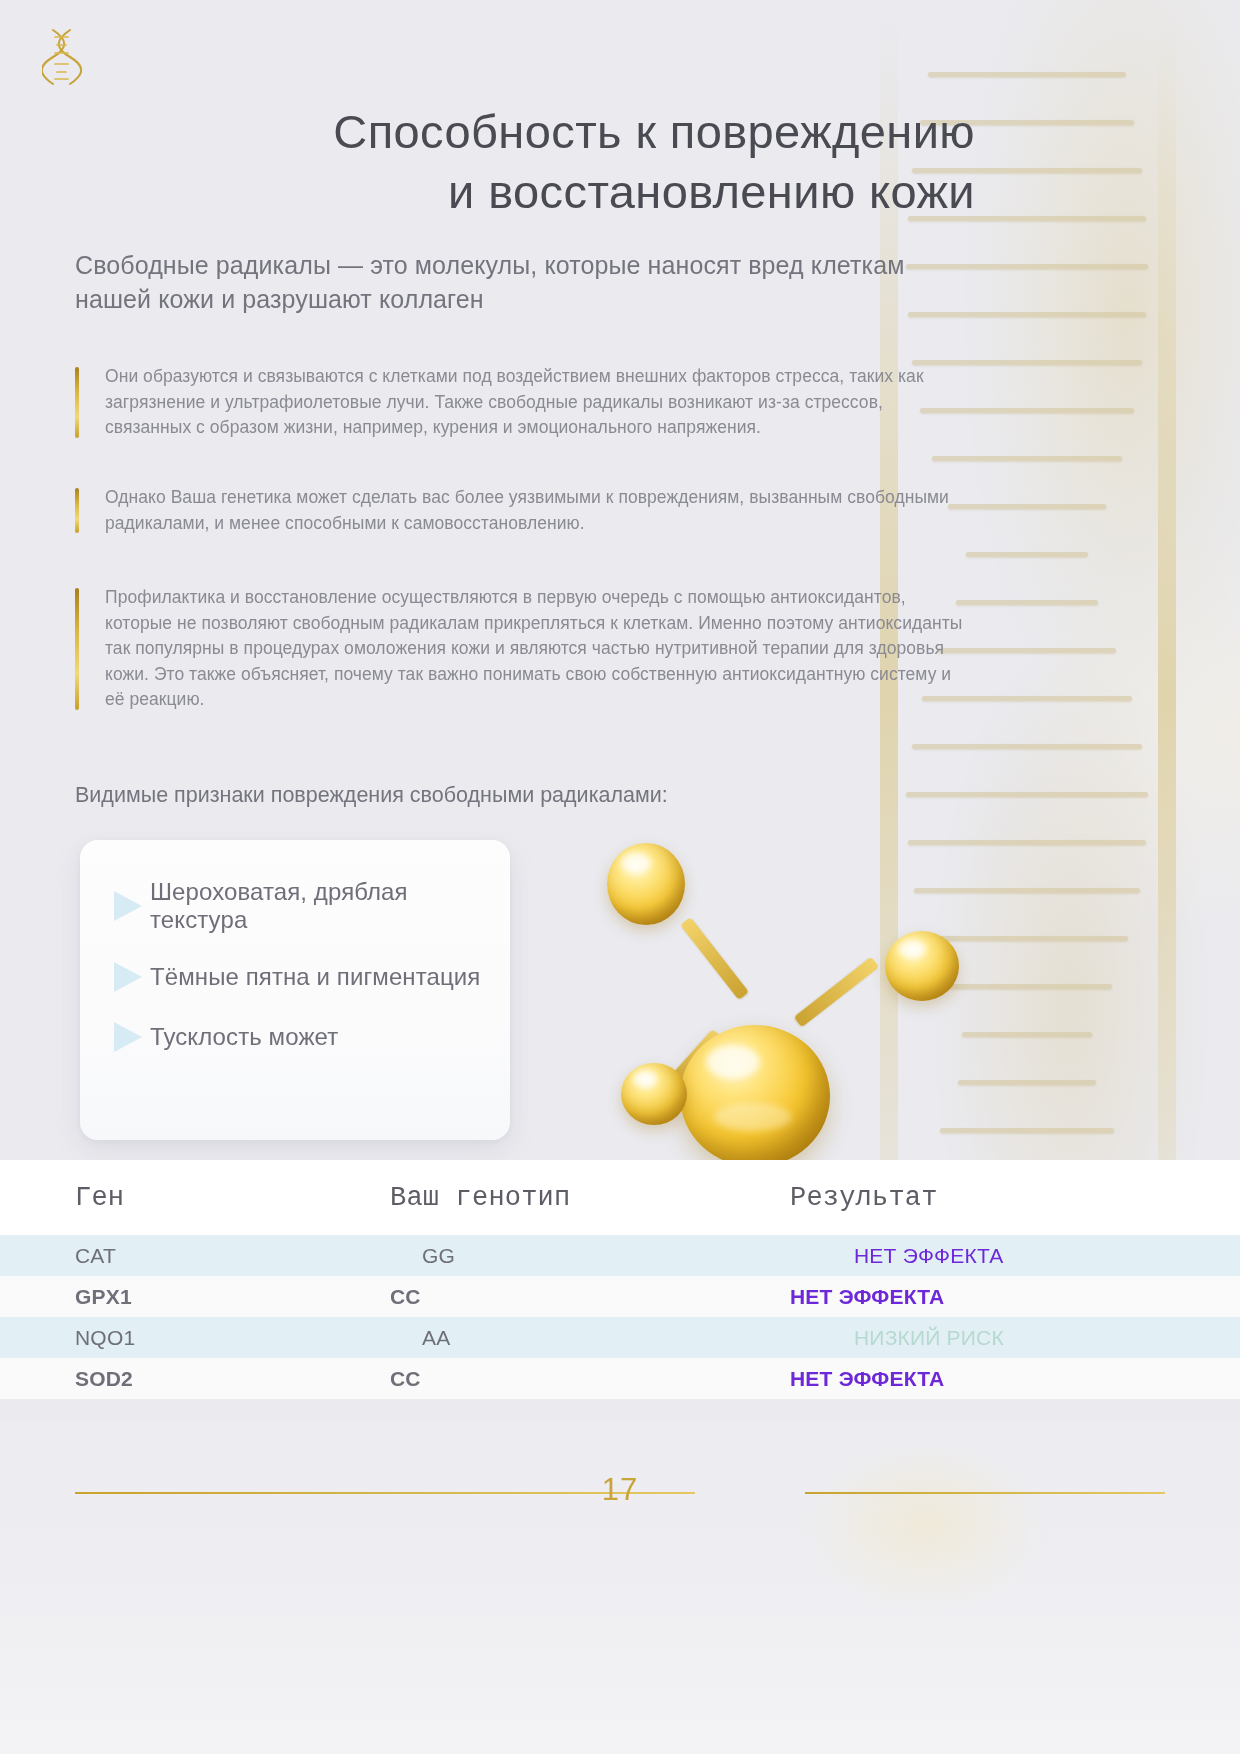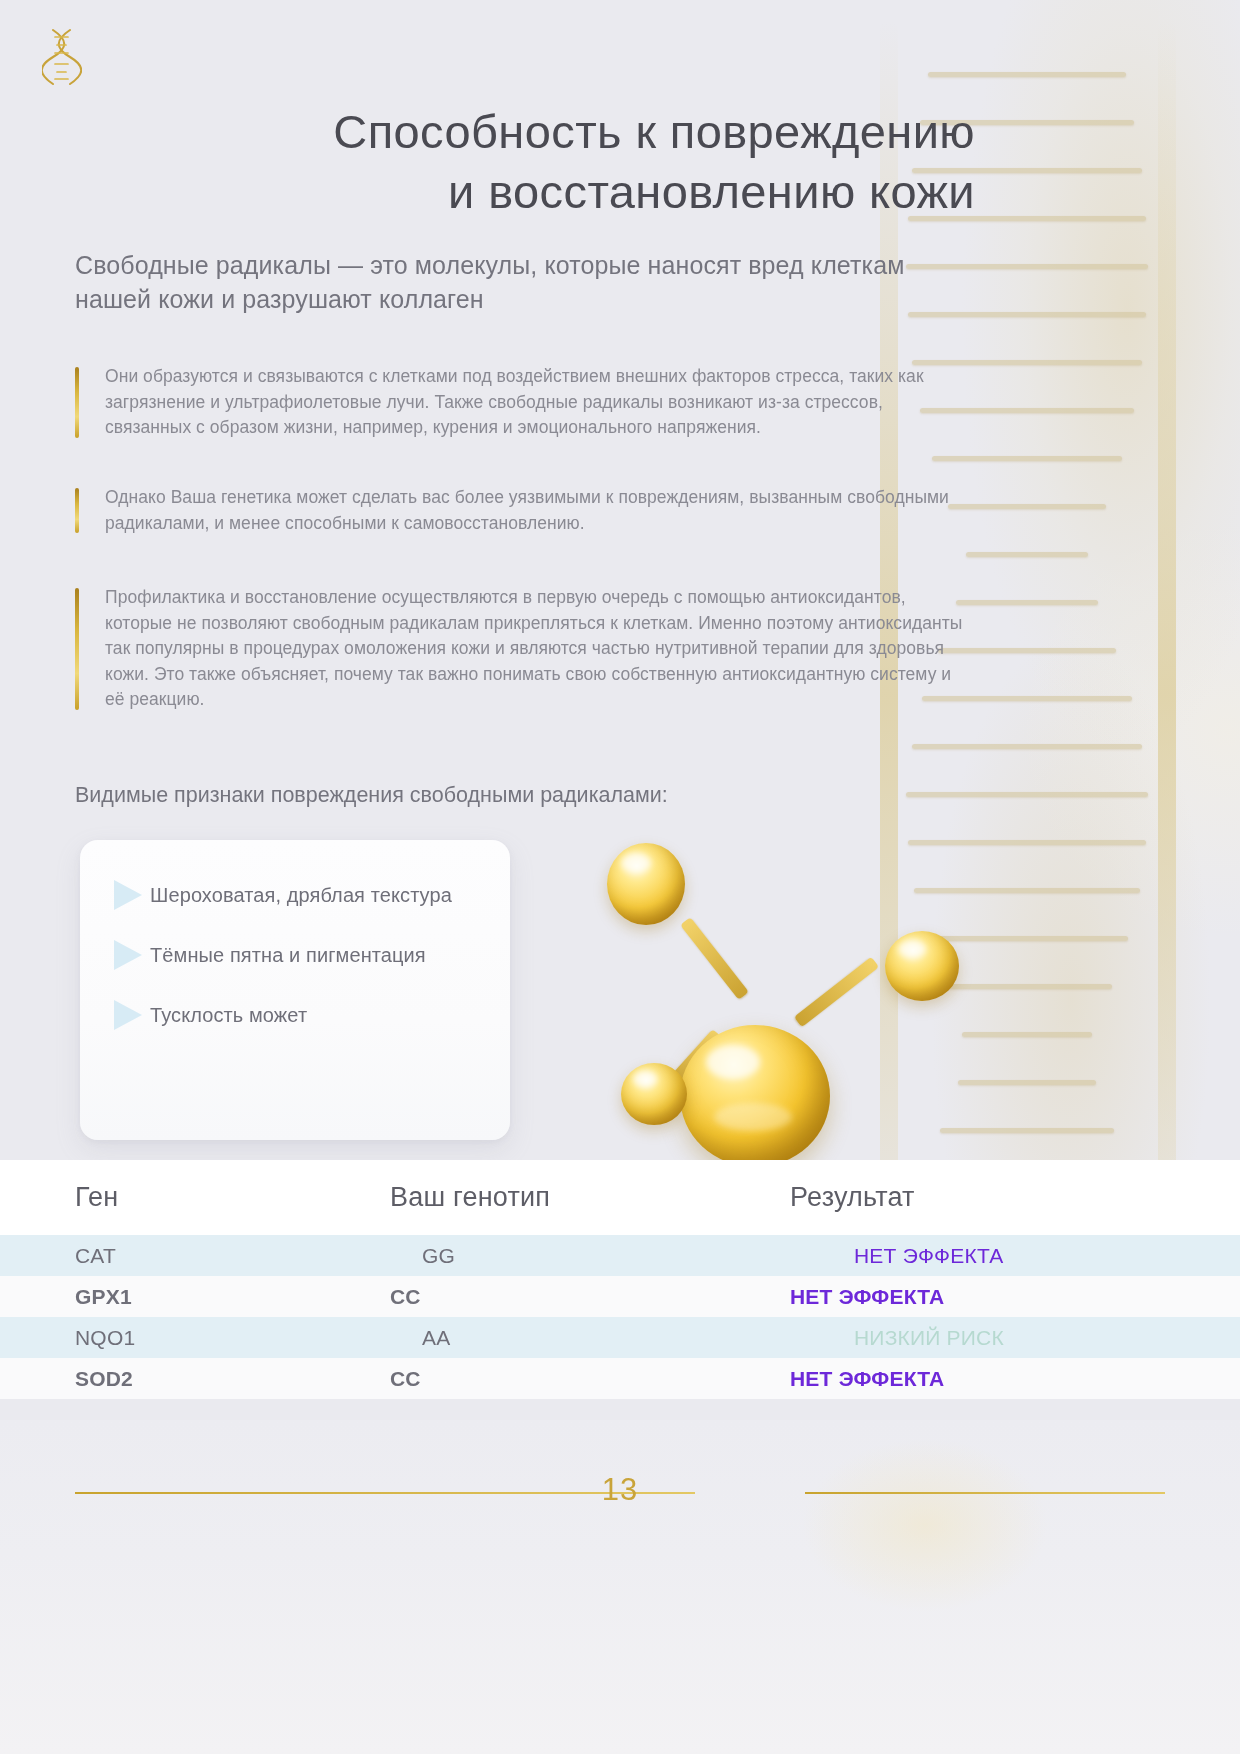--- a/index.html
+++ b/index.html
@@ -59,26 +59,26 @@
   .card{
     position:absolute;left:80px;top:840px;width:430px;height:300px;
     background:linear-gradient(180deg,#fdfdfe 0%,#fbfbfc 60%,#f7f8fa 100%);
     border-radius:18px;box-shadow:0 10px 26px rgba(150,150,170,.16),0 2px 6px rgba(150,150,170,.10);
   }
   .card-list{position:absolute;left:30px;top:38px;right:18px;}
   .card-item{display:flex;align-items:center;margin-bottom:26px;}
   .tri{width:40px;flex:0 0 40px;height:34px;position:relative;}
   .tri i{position:absolute;left:4px;top:2px;width:0;height:0;
     border-left:28px solid #d7ebf5;border-top:15px solid transparent;border-bottom:15px solid transparent;}
-  .card-item span{font-size:20px;line-height:28px;font-weight:300;color:#6f6f79;letter-spacing:.1px;}
+  .card-item span{font-size:24px;line-height:28px;font-weight:300;color:#6f6f79;letter-spacing:.1px;}
 
   
   .table{position:absolute;left:0;top:1160px;width:1240px;}
   .trow{display:flex;align-items:center;padding-left:75px;box-sizing:border-box;}
-  .thead{height:75px;background:#ffffff;}
+  .thead{height:75px;background:#ffffff;font-family:Liberation Mono, monospace;}
   .thead .c{font-size:27px;font-weight:300;color:#5d5d66;letter-spacing:.2px;}
   .tbody .trow{height:41px;font-size:21px;font-weight:300;letter-spacing:.2px;}
   .trow.alt{background:#e2eff5;gap:32px;}
   .trow.plain{background:#fafafb;font-weight:bold;}
   .c1{width:315px;flex:0 0 315px;}
   .c2{width:400px;flex:0 0 400px;}
   .c3{flex:1 1 auto;}
   .tbody .c1,.tbody .c2{color:#6f6f79;}
   .res-gold{color:#6d28d9;}
   .res-teal{color:#b6d9d0;}
@@ -247,13 +247,13 @@
       <div class="c2">CC</div>
       <div class="c3 res-gold">НЕТ ЭФФЕКТА</div>
     </div>
   </div>
 </div>
 
 <div class="footer-zone"></div>
 <div class="foot-blur"></div>
 <div class="rule" id="rule-l"></div>
 <div class="rule" id="rule-r"></div>
-<div class="pageno">13</div>
+<div class="pageno">17</div>
 
 </body></html>

